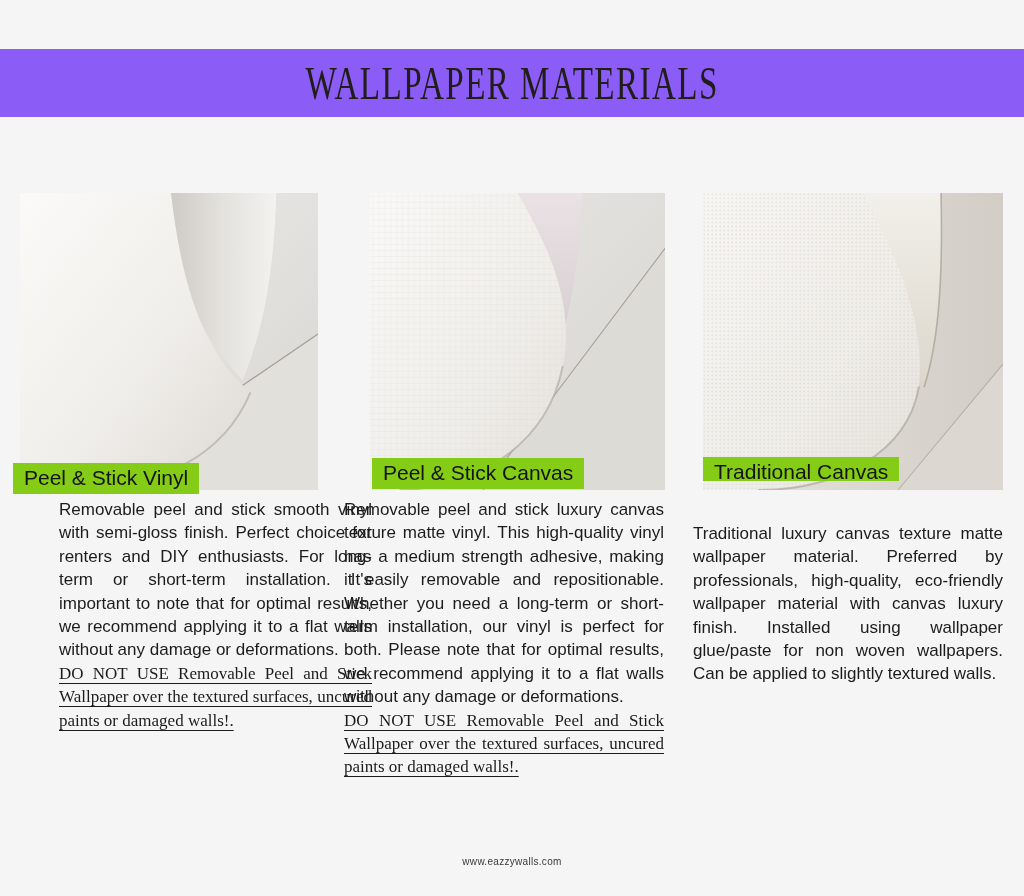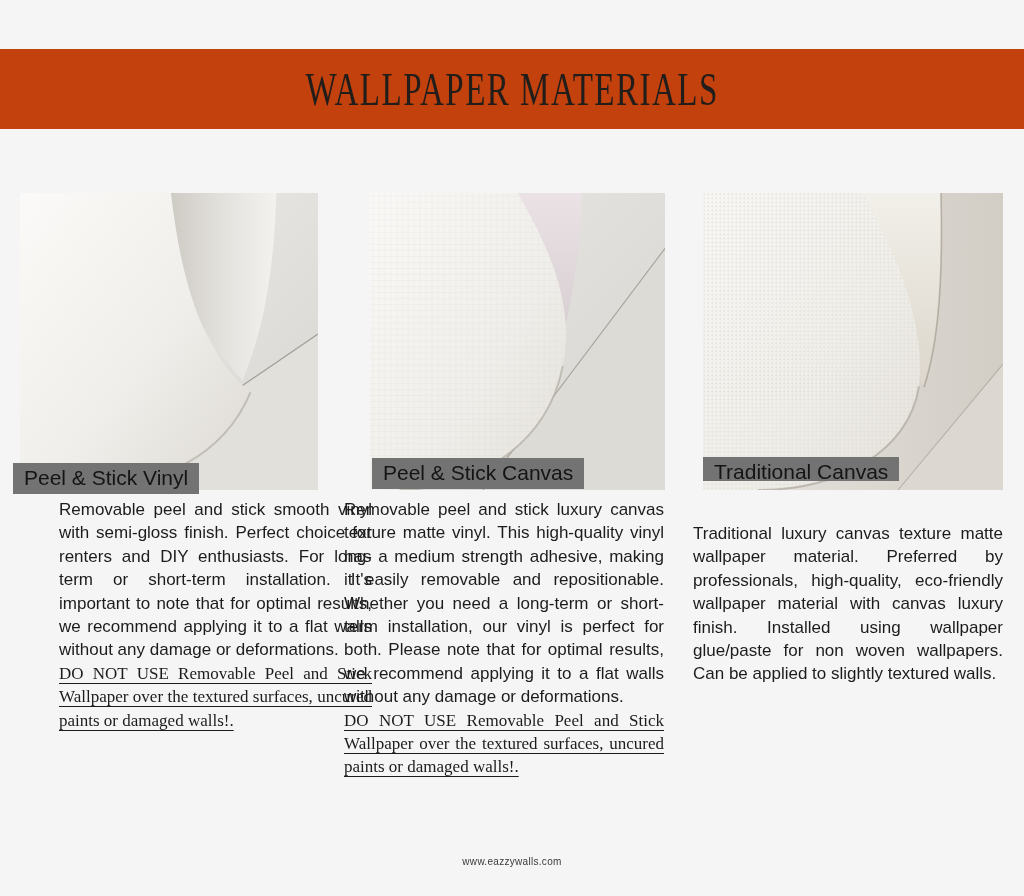--- a/index.html
+++ b/index.html
@@ -6,43 +6,43 @@
   html,body { width:1024px; height:896px; }
   body {
     position:relative;
     background:#f5f5f6;
     font-family:"Liberation Sans", sans-serif;
     color:#1d1d1d;
     overflow:hidden;
   }
   
   .banner {
-    position:absolute; left:0; top:49px; width:1024px; height:80px;
-    background:#c2410c;
+    position:absolute; left:0; top:49px; width:1024px; height:68px;
+    background:#8b5cf6;
     display:flex; align-items:center; justify-content:center;
   }
   .banner h1 {
     font-family:"Liberation Serif", serif;
     font-weight:500;
     font-size:46px;
     letter-spacing:2px;
     color:#211d1a;
     transform:scaleX(0.72);
     white-space:nowrap;
   }
   
   .photo { position:absolute; top:193px; height:297px; }
   .photo svg { width:100%; height:100%; display:block; }
   .photo1 { left:20px;  width:298px; }
   .photo2 { left:370px; width:295px; }
   .photo3 { left:703px; width:300px; }
   
   .mat-label {
     position:absolute;
-    background:#737373;
+    background:#84cc16;
     font-size:21px;
     line-height:30px;
     padding:0 11px;
     white-space:nowrap;
     color:#141414;
   }
   .label1 { left:13px;  top:463px; height:31px; }
   .label2 { left:372px; top:458px; height:31px; }
   .label3 { left:703px; top:457px; height:24px; }
   

